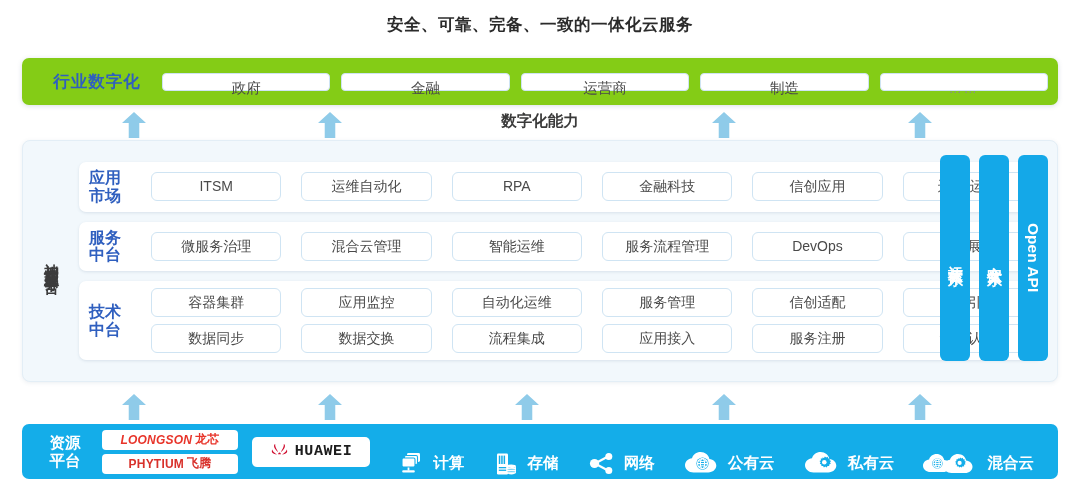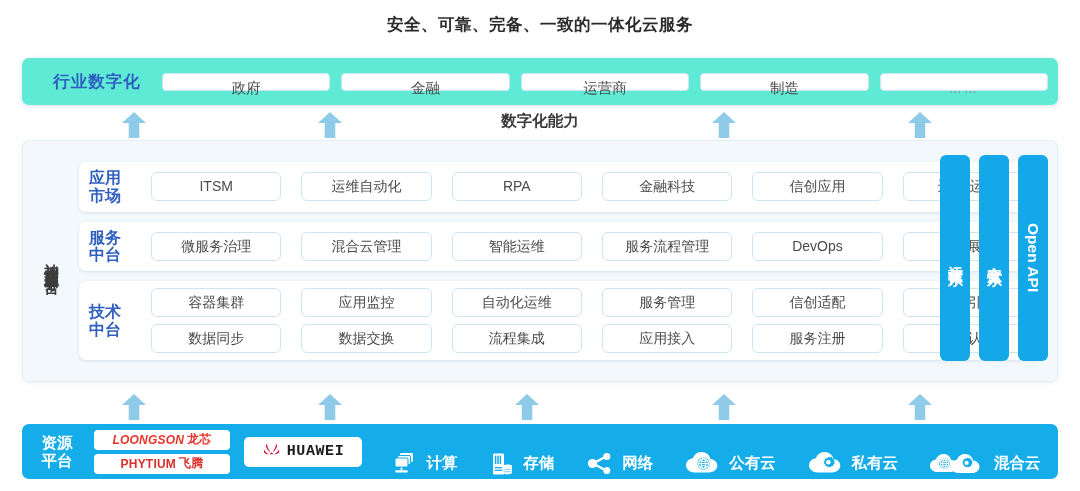--- a/index.html
+++ b/index.html
@@ -16,21 +16,21 @@
     position: absolute; top: 14px; left: 0; width: 1080px;
     text-align: center;
     font-size: 16.5px; font-weight: bold; color: #2b2b2b;
     letter-spacing: 0.5px;
   }
 
   
   .industry-card {
     position: absolute; left: 22px; top: 58px;
     width: 1036px; height: 47px;
-    background: #5eead4; border-radius: 7px;
+    background: #84cc16; border-radius: 7px;
     box-shadow: 0 1px 5px rgba(80,110,140,0.22);
     display: flex; align-items: center; padding: 0 10px;
   }
   .industry-label {
     width: 130px; flex: 0 0 130px; text-align: center;
     color: #2f5fbf; font-weight: bold; font-size: 16.5px;
     letter-spacing: 1px;
   }
   .industry-items { display: flex; flex: 1; gap: 11px; }
   .ind-box {
@@ -110,21 +110,21 @@
   .pillar.latin span {
     writing-mode: vertical-rl; text-orientation: mixed;
     font-size: 15.5px; letter-spacing: 0px;
   }
 
   
   .resource-bar {
     position: absolute; left: 22px; top: 424px;
     width: 1036px; height: 55px;
     background: #14ade9; border-radius: 7px;
-    display: flex; align-items: center; padding: 0 2px;
+    display: flex; align-items: center; padding: 0 10px;
   }
   .res-label {
     flex: 0 0 66px; text-align: center; color: #fff;
     font-size: 15.5px; font-weight: bold; line-height: 1.15;
   }
   .chip-stack { display: flex; flex-direction: column; gap: 4px; margin-left: 4px; }
   .chip {
     width: 136px; height: 20px; background: #fff; border-radius: 4px;
     display: flex; align-items: center; justify-content: center;
     font-size: 12px; font-weight: bold; letter-spacing: 0.2px;

